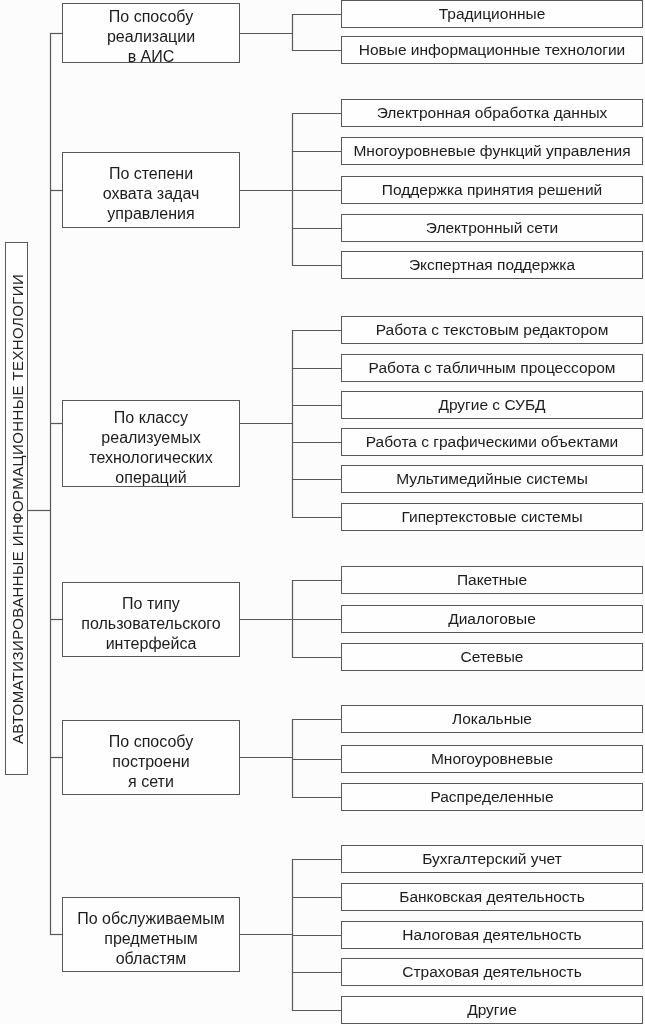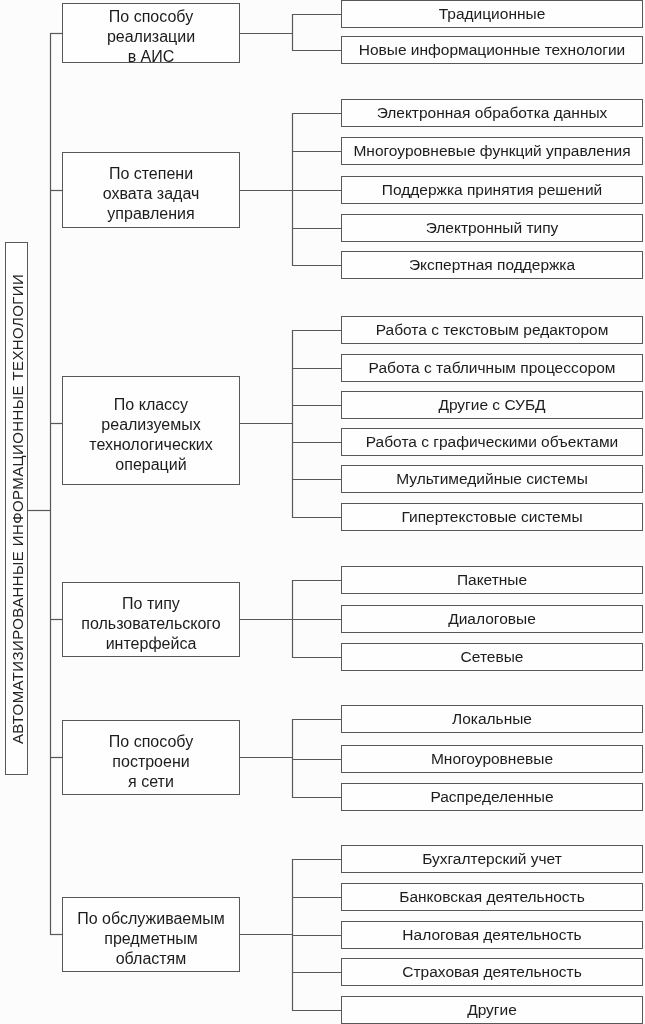--- a/index.html
+++ b/index.html
@@ -129,21 +129,21 @@
   <div class="box cat" style="top:3px;height:60px">
       <span class="cat-label">По способу
 реализации
 в АИС</span>
     </div>
   <div class="box cat" style="top:152px;height:76px">
       <span class="cat-label">По степени
 охвата задач
 управления</span>
     </div>
-  <div class="box cat" style="top:376px;height:109px">
+  <div class="box cat" style="top:400px;height:87px">
       <span class="cat-label">По классу
 реализуемых
 технологических
 операций</span>
     </div>
   <div class="box cat" style="top:582px;height:75px">
       <span class="cat-label">По типу
 пользовательского
 интерфейса</span>
     </div>
@@ -157,21 +157,21 @@
 предметным
 областям</span>
     </div>
 
   <div class="box leaf" style="top:0px">Традиционные</div>
   <div class="box leaf" style="top:36px">Новые информационные технологии</div>
 
   <div class="box leaf" style="top:99px">Электронная обработка данных</div>
   <div class="box leaf" style="top:137px">Многоуровневые функций управления</div>
   <div class="box leaf" style="top:176px">Поддержка принятия решений</div>
-  <div class="box leaf" style="top:214px">Электронный типу</div>
+  <div class="box leaf" style="top:214px">Электронный сети</div>
   <div class="box leaf" style="top:251px">Экспертная поддержка</div>
 
   <div class="box leaf" style="top:316px">Работа с текстовым редактором</div>
   <div class="box leaf" style="top:354px">Работа с табличным процессором</div>
   <div class="box leaf" style="top:391px">Другие с СУБД</div>
   <div class="box leaf" style="top:428px">Работа с графическими объектами</div>
   <div class="box leaf" style="top:465px">Мультимедийные системы</div>
   <div class="box leaf" style="top:503px">Гипертекстовые системы</div>
 
   <div class="box leaf" style="top:566px">Пакетные</div>

